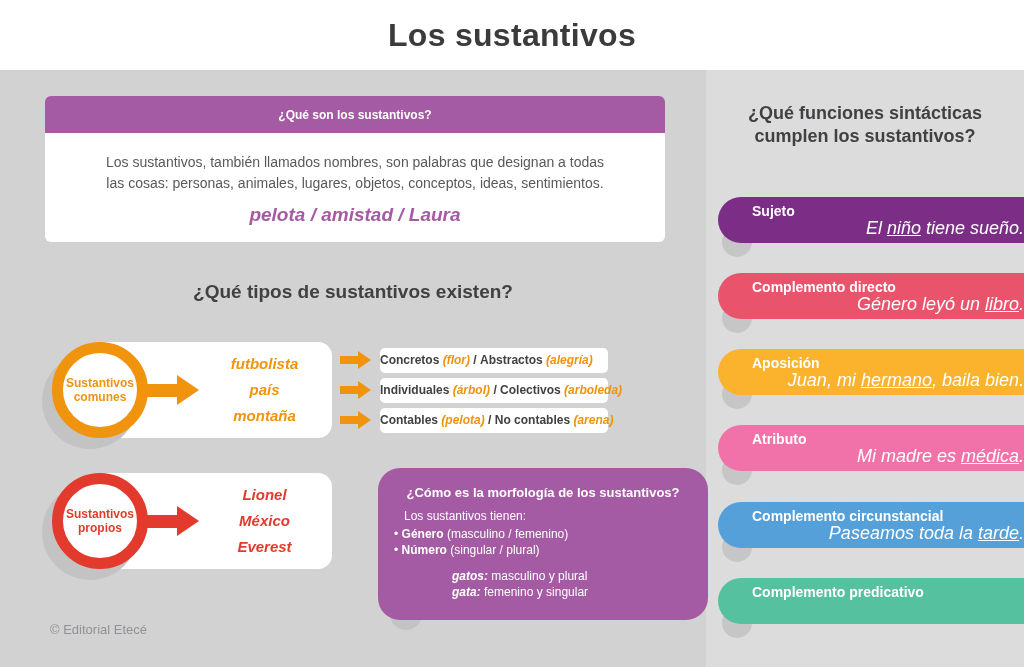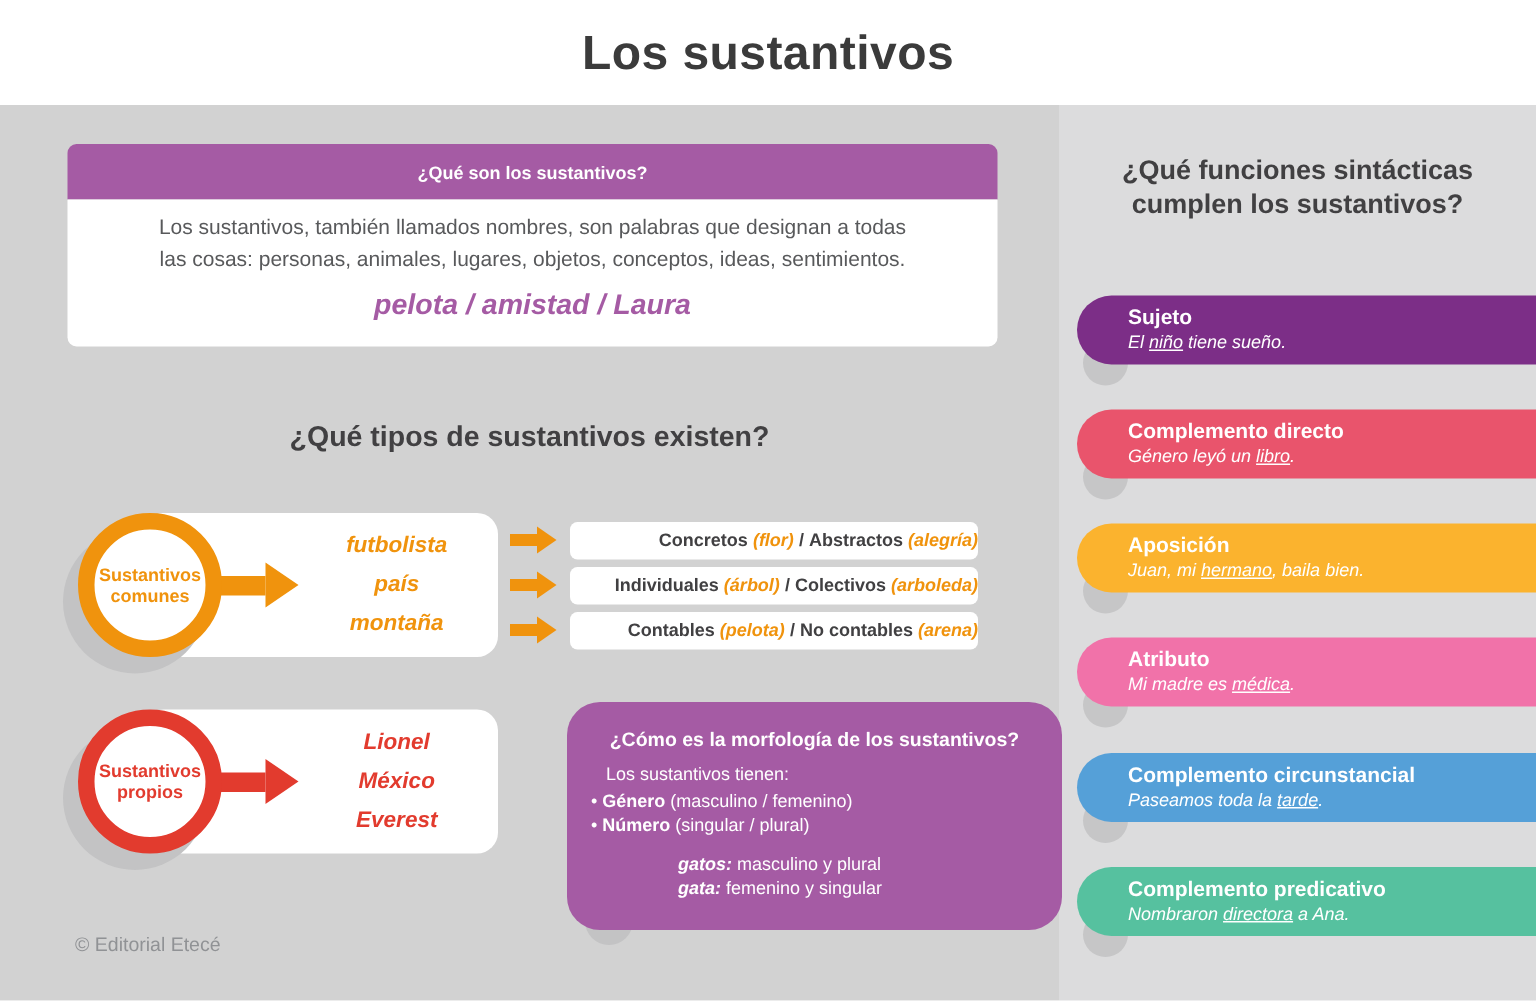--- a/index.html
+++ b/index.html
@@ -11,21 +11,21 @@
               display:flex; align-items:center; justify-content:center; }
   .titlebar h1 { font-size:32px; font-weight:700; color:#3b3b3b; letter-spacing:.3px; }
 
   .bg-left  { position:absolute; left:0;   top:70px; width:706px; height:597px; background:#d2d2d2; }
   .bg-right { position:absolute; left:706px; top:70px; width:318px; height:597px; background:#dcdcdd; }
 
   
   .def-card { position:absolute; left:45px; top:96px; width:620px; }
   .def-header { height:37px; border-radius:6px 6px 0 0; color:#fff; font-size:12px; font-weight:700;
                 display:flex; align-items:center; justify-content:center; }
-  .def-body { background:#fff; border-radius:0 0 6px 6px; padding:8px 20px 16px; text-align:center; }
+  .def-body { background:#fff; border-radius:0 0 6px 6px; padding:19px 20px 16px; text-align:center; }
   .def-line { font-size:14px; color:#58595b; line-height:21px; }
   .def-ex { margin-top:10px; font-size:19px; font-weight:700; font-style:italic; }
 
   .types-heading { position:absolute; left:0; top:281px; width:706px; text-align:center;
                    font-size:19px; font-weight:700; color:#414042; }
 
   
   .word-box { position:absolute; left:95px; width:237px; height:96px; background:#fff; border-radius:14px; }
   .wb-comunes { top:342px; }
   .wb-propios { top:473px; }
@@ -45,22 +45,22 @@
   .ring-comunes { top:342px; }
   .ring-propios { top:473px; }
   .ring-label { text-align:center; font-size:12px; font-weight:700; line-height:14px; }
 
   .s-arrow { position:absolute; display:flex; align-items:center; }
   .s-arrow .tail { width:18px; height:8px; }
   .s-arrow .head { width:0; height:0; border-top:9px solid transparent; border-bottom:9px solid transparent;
                    border-left:13px solid; }
   .sa-0 { left:340px; top:351px; } .sa-1 { left:340px; top:381px; } .sa-2 { left:340px; top:411px; }
 
-  .type-row { position:absolute; left:380px; width:272px; height:25px; background:#fff; border-radius:5px;
-              text-align:right; line-height:25px; font-size:12px; white-space:nowrap; }
+  .type-row { position:absolute; left:380px; width:228px; height:25px; background:#fff; border-radius:5px;
+              text-align:left; line-height:25px; font-size:12px; white-space:nowrap; }
   .tr-0 { top:348px; } .tr-1 { top:378px; } .tr-2 { top:408px; }
   .type-row .nm { font-weight:700; color:#414042; }
   .type-row .ex { font-weight:700; font-style:italic; }
 
   
   .morph-shadow { position:absolute; left:390px; top:598px; width:32px; height:32px; border-radius:50%; background:#c3c3c4; }
   .morph { position:absolute; left:378px; top:468px; width:330px; height:152px; border-radius:22px; color:#fff; }
   .morph h3 { font-size:13px; font-weight:700; text-align:center; padding:17px 14px 0; }
   .morph .intro { font-size:12px; margin-top:9px; padding-left:26px; }
   .morph ul { list-style:none; margin-top:3px; padding-left:16px; font-size:12px; line-height:16px; }
@@ -73,21 +73,21 @@
 
   
   .fn-heading { position:absolute; left:706px; top:102px; width:318px; text-align:center;
                 font-size:18px; font-weight:700; color:#414042; line-height:23px; }
   .fn-shadow { position:absolute; left:722px; width:30px; height:30px; border-radius:50%; background:#c6c6c7; }
   .fns-0 { top:227px; } .fns-1 { top:303px; } .fns-2 { top:379px; } .fns-3 { top:455px; } .fns-4 { top:532px; } .fns-5 { top:608px; }
   .fn-box { position:absolute; left:718px; width:306px; height:46px; border-radius:23px 0 0 23px;
             color:#fff; padding:5px 0 0 34px; }
   .fn-0 { top:197px; } .fn-1 { top:273px; } .fn-2 { top:349px; } .fn-3 { top:425px; } .fn-4 { top:502px; } .fn-5 { top:578px; }
   .fn-title { font-size:14px; font-weight:700; line-height:18px; }
-  .fn-ex { font-size:12px; font-style:italic; line-height:17px; }
+  .fn-ex { font-size:18px; font-style:italic; line-height:17px;text-align:right; }
   .fn-ex .u { text-decoration:underline; }
 </style>
 </head>
 <body>
 
 <div class="page">
 
   <div class="titlebar">
     <h1>Los sustantivos</h1>
   </div>
@@ -214,16 +214,15 @@
 
   <div class="fn-shadow fns-4"></div>
   <div class="fn-box fn-4" style="background-color: rgb(85, 160, 216);">
     <div class="fn-title">Complemento circunstancial</div>
     <div class="fn-ex"><span>Paseamos toda la </span><span class="u">tarde</span><span>.</span></div>
   </div>
 
   <div class="fn-shadow fns-5"></div>
   <div class="fn-box fn-5" style="background-color: rgb(86, 193, 159);">
     <div class="fn-title">Complemento predicativo</div>
-    <div class="fn-ex"><span>Nombraron </span><span class="u">directora</span><span> a Ana.</span></div>
   </div>
 
 </div>
 
 </body></html>

